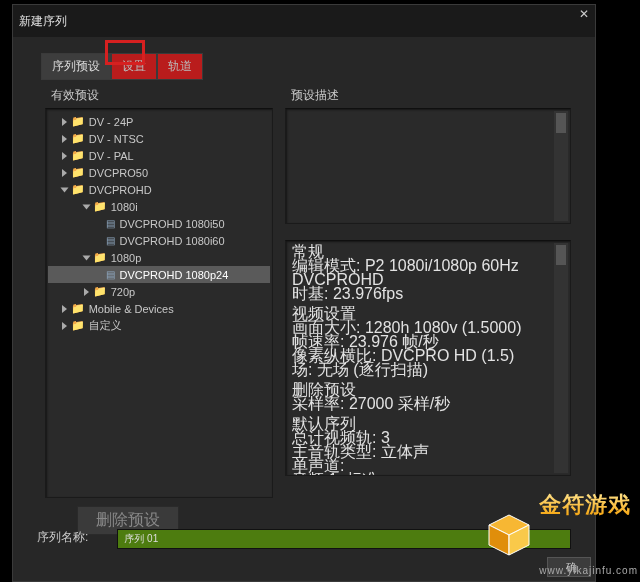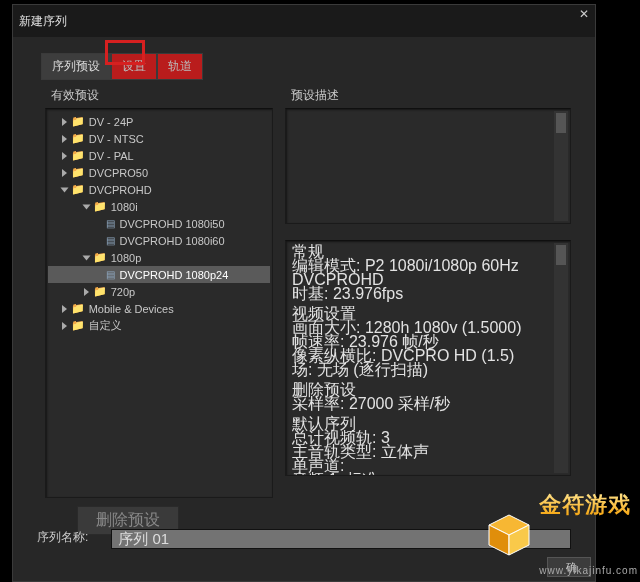--- a/index.html
+++ b/index.html
@@ -63,22 +63,22 @@
     .delete-btn-row { margin: 8px 0 0 32px; }
     .btn {
       display: inline-block; padding: 3px 18px; background: #3a3a3a; color: #888;
       border: 1px solid #2a2a2a; font-size: 16px; cursor: pointer;
     }
     .name-row {
       position: absolute; left: 24px; bottom: 32px; right: 24px;
       display: flex; align-items: flex-start; color: #ccc; font-size: 12px; gap: 23px;
     }
     .name-input {
-      flex: 1; background: #737373; border: 1px solid #111;
-      color: #ddd; padding: 3px 6px; font-size: 15px; height: 20px;
+      flex: 1; margin-left: 6px; background: #4d7c0f; border: 1px solid #111;
+      color: #ddd; padding: 3px 6px; font-size: 10px; height: 20px;
     }
     .ok-btn {
       position: absolute; right: 4px; bottom: 4px; width: 44px; height: 20px;
       background: #3c3c3c; border: 1px solid #555; color: #ccc; font-size: 11px;
       display: flex; align-items: center; justify-content: flex-start; padding-left: 18px;
     }
     
     .wm {
       position: absolute; right: 2px; bottom: 6px; display: flex; align-items: center;
       color: #fff; pointer-events: none;

